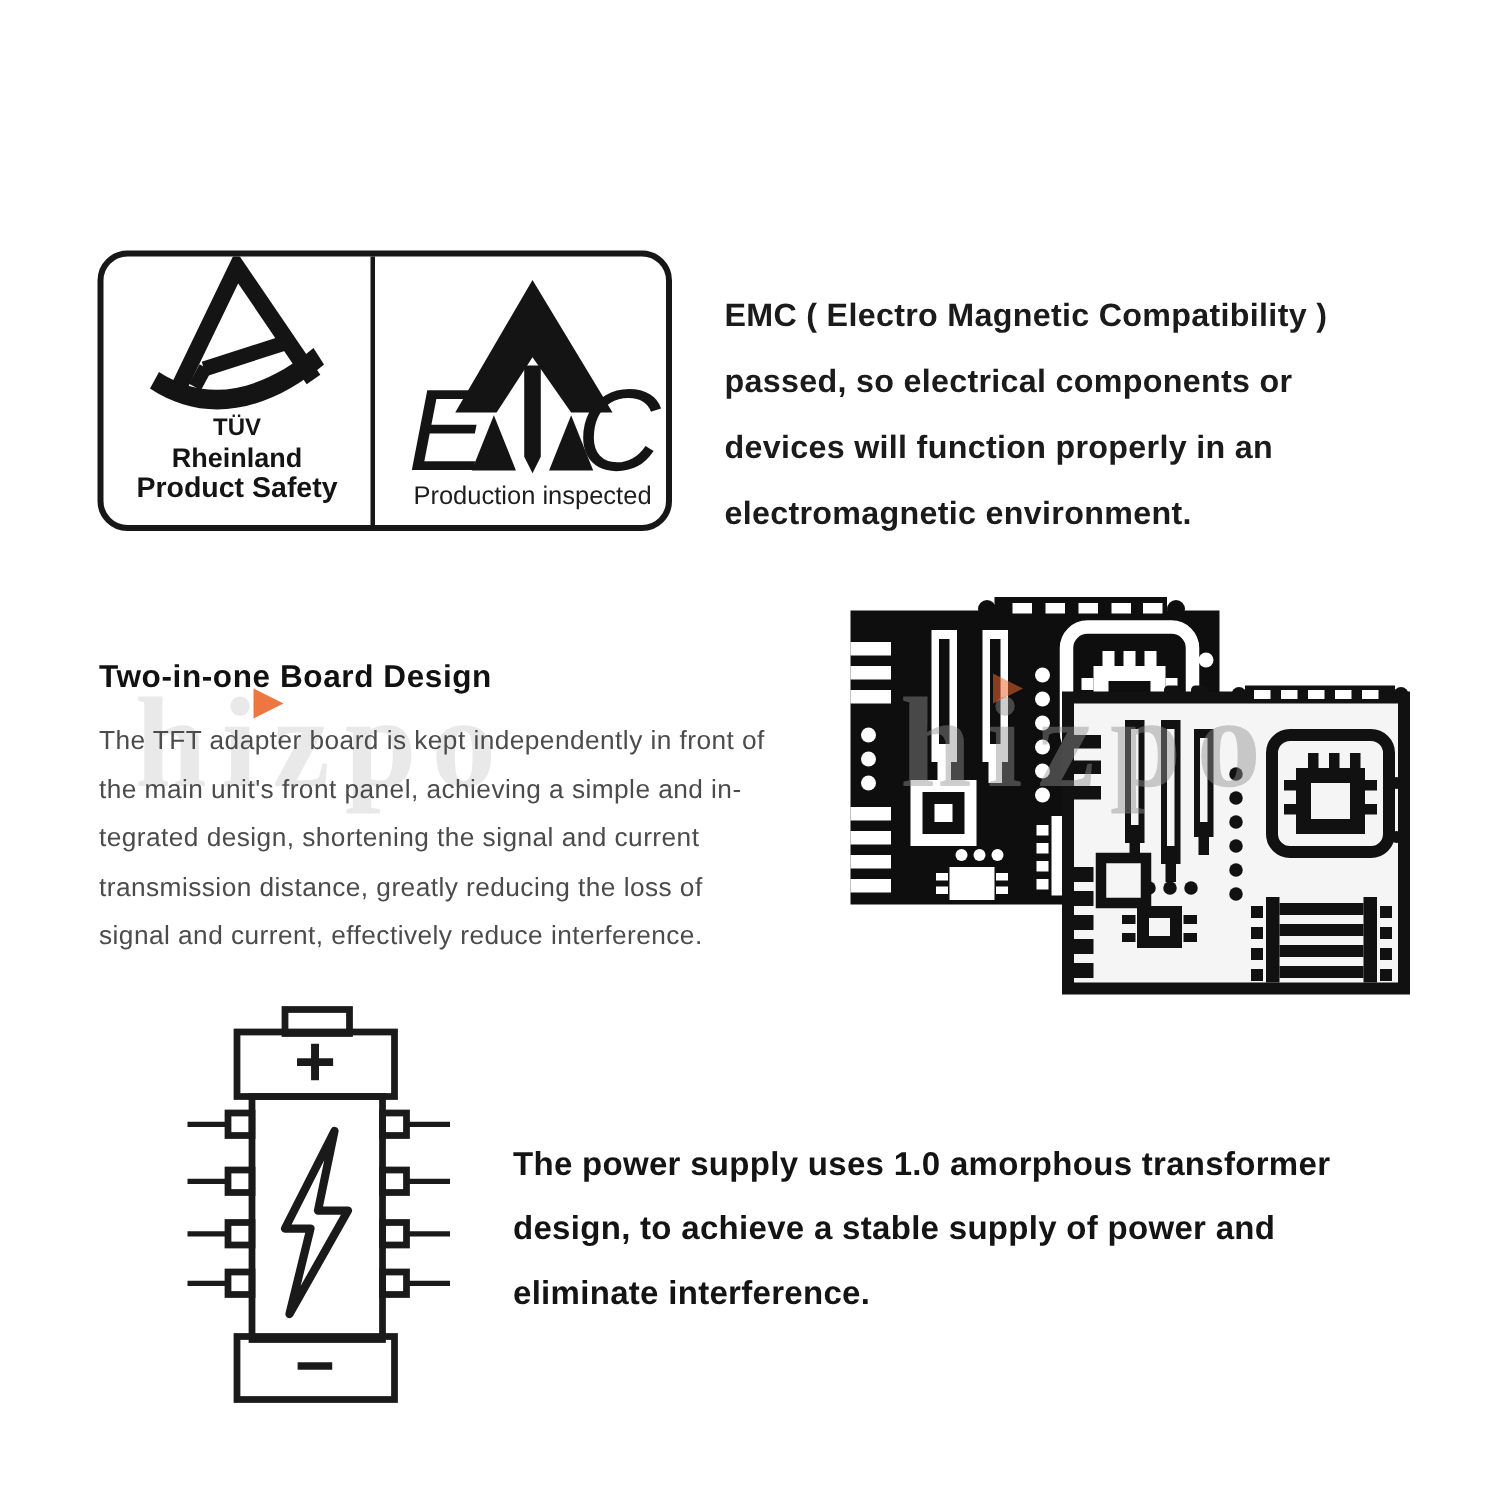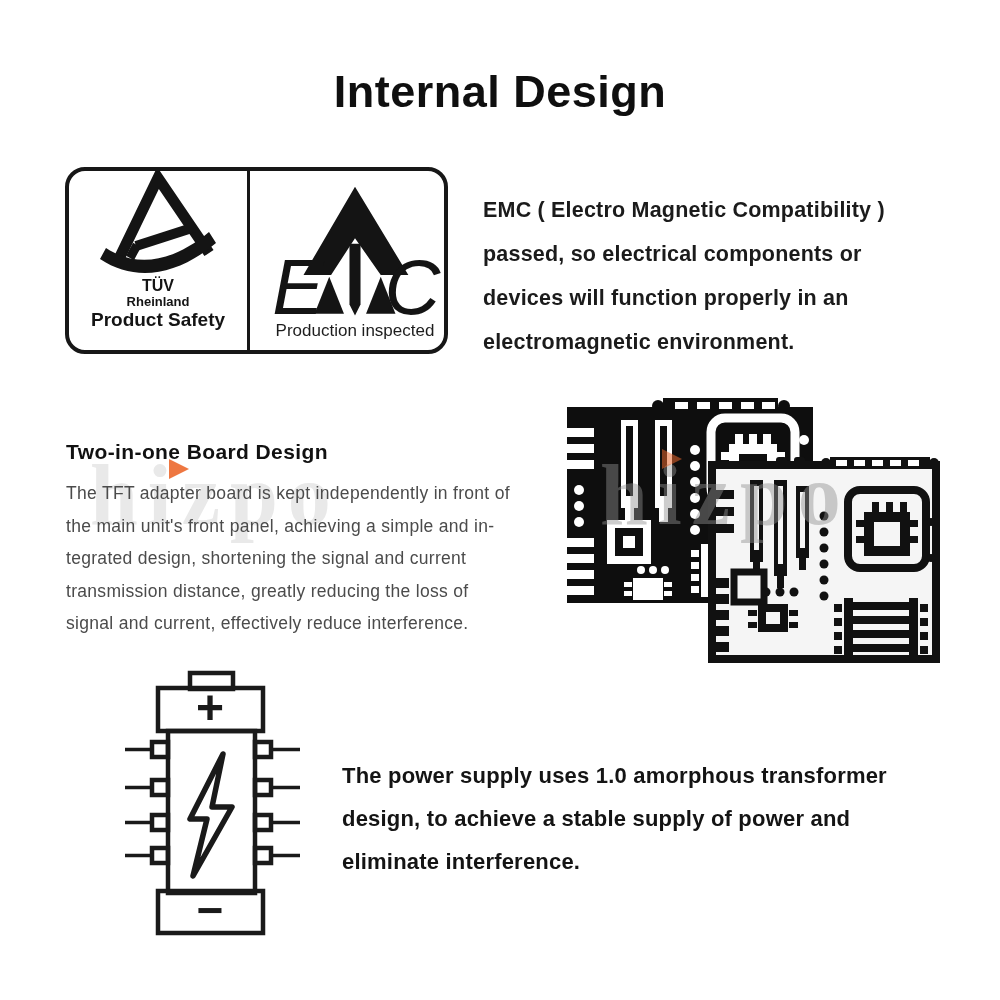--- a/index.html
+++ b/index.html
@@ -18,21 +18,21 @@
   
   .cert-box {
     left:65px; top:167px; width:383px; height:187px;
     border:4px solid #171717; border-radius:20px; display:flex; background:#fff;
     box-sizing:border-box; z-index:4;gap:16px;
   }
   .cert-half { flex:1; display:flex; flex-direction:column; align-items:center; }
   .cert-left { border-right:3px solid #171717; }
   .tuv-lines { text-align:center; line-height:1.12; margin-top:2px; color:#141414; }
   .tuv-l1 { font-size:16px; font-weight:700; }
-  .tuv-l2 { font-size:13px; font-weight:700; }
+  .tuv-l2 { font-size:18px; font-weight:700; }
   .tuv-l3 { font-size:19px; font-weight:700; }
   .emc-caption { font-size:17px; color:#1d1d1d; margin-top:0px; }
 
   
   .emc-par {
     left:483px; top:188px; width:475px;
     font-size:21.5px; font-weight:700; line-height:44px;
     color:#1b1b1b; white-space:pre-line; letter-spacing:0.2px; z-index:4;
   }
 
@@ -75,21 +75,20 @@
     left:342px; top:754px; width:610px;
     font-size:22px; font-weight:700; line-height:43px;
     color:#141414; white-space:pre-line; letter-spacing:0.2px; z-index:2;
   }
 </style>
 </head>
 <body>
 
 <div class="page">
 
-  <div class="abs title">Internal Design</div>
 
   <div class="abs cert-box">
     <div class="cert-half cert-left">
       <svg width="128" height="104" viewBox="0 0 124 104">
         <path d="M20 94 L62 7 L113 82" fill="none" stroke="#141414" stroke-width="11" stroke-linejoin="miter"></path>
         <path d="M4 88 C 40 112, 82 104, 120 72 L113 61 C 78 90, 42 98, 10 77 Z" fill="#141414"></path>
         <path d="M40 75 L99 56" stroke="#141414" stroke-width="10"></path>
         <path d="M41 74 L34 87" stroke="#141414" stroke-width="9"></path>
       </svg>
       <div class="tuv-lines">

